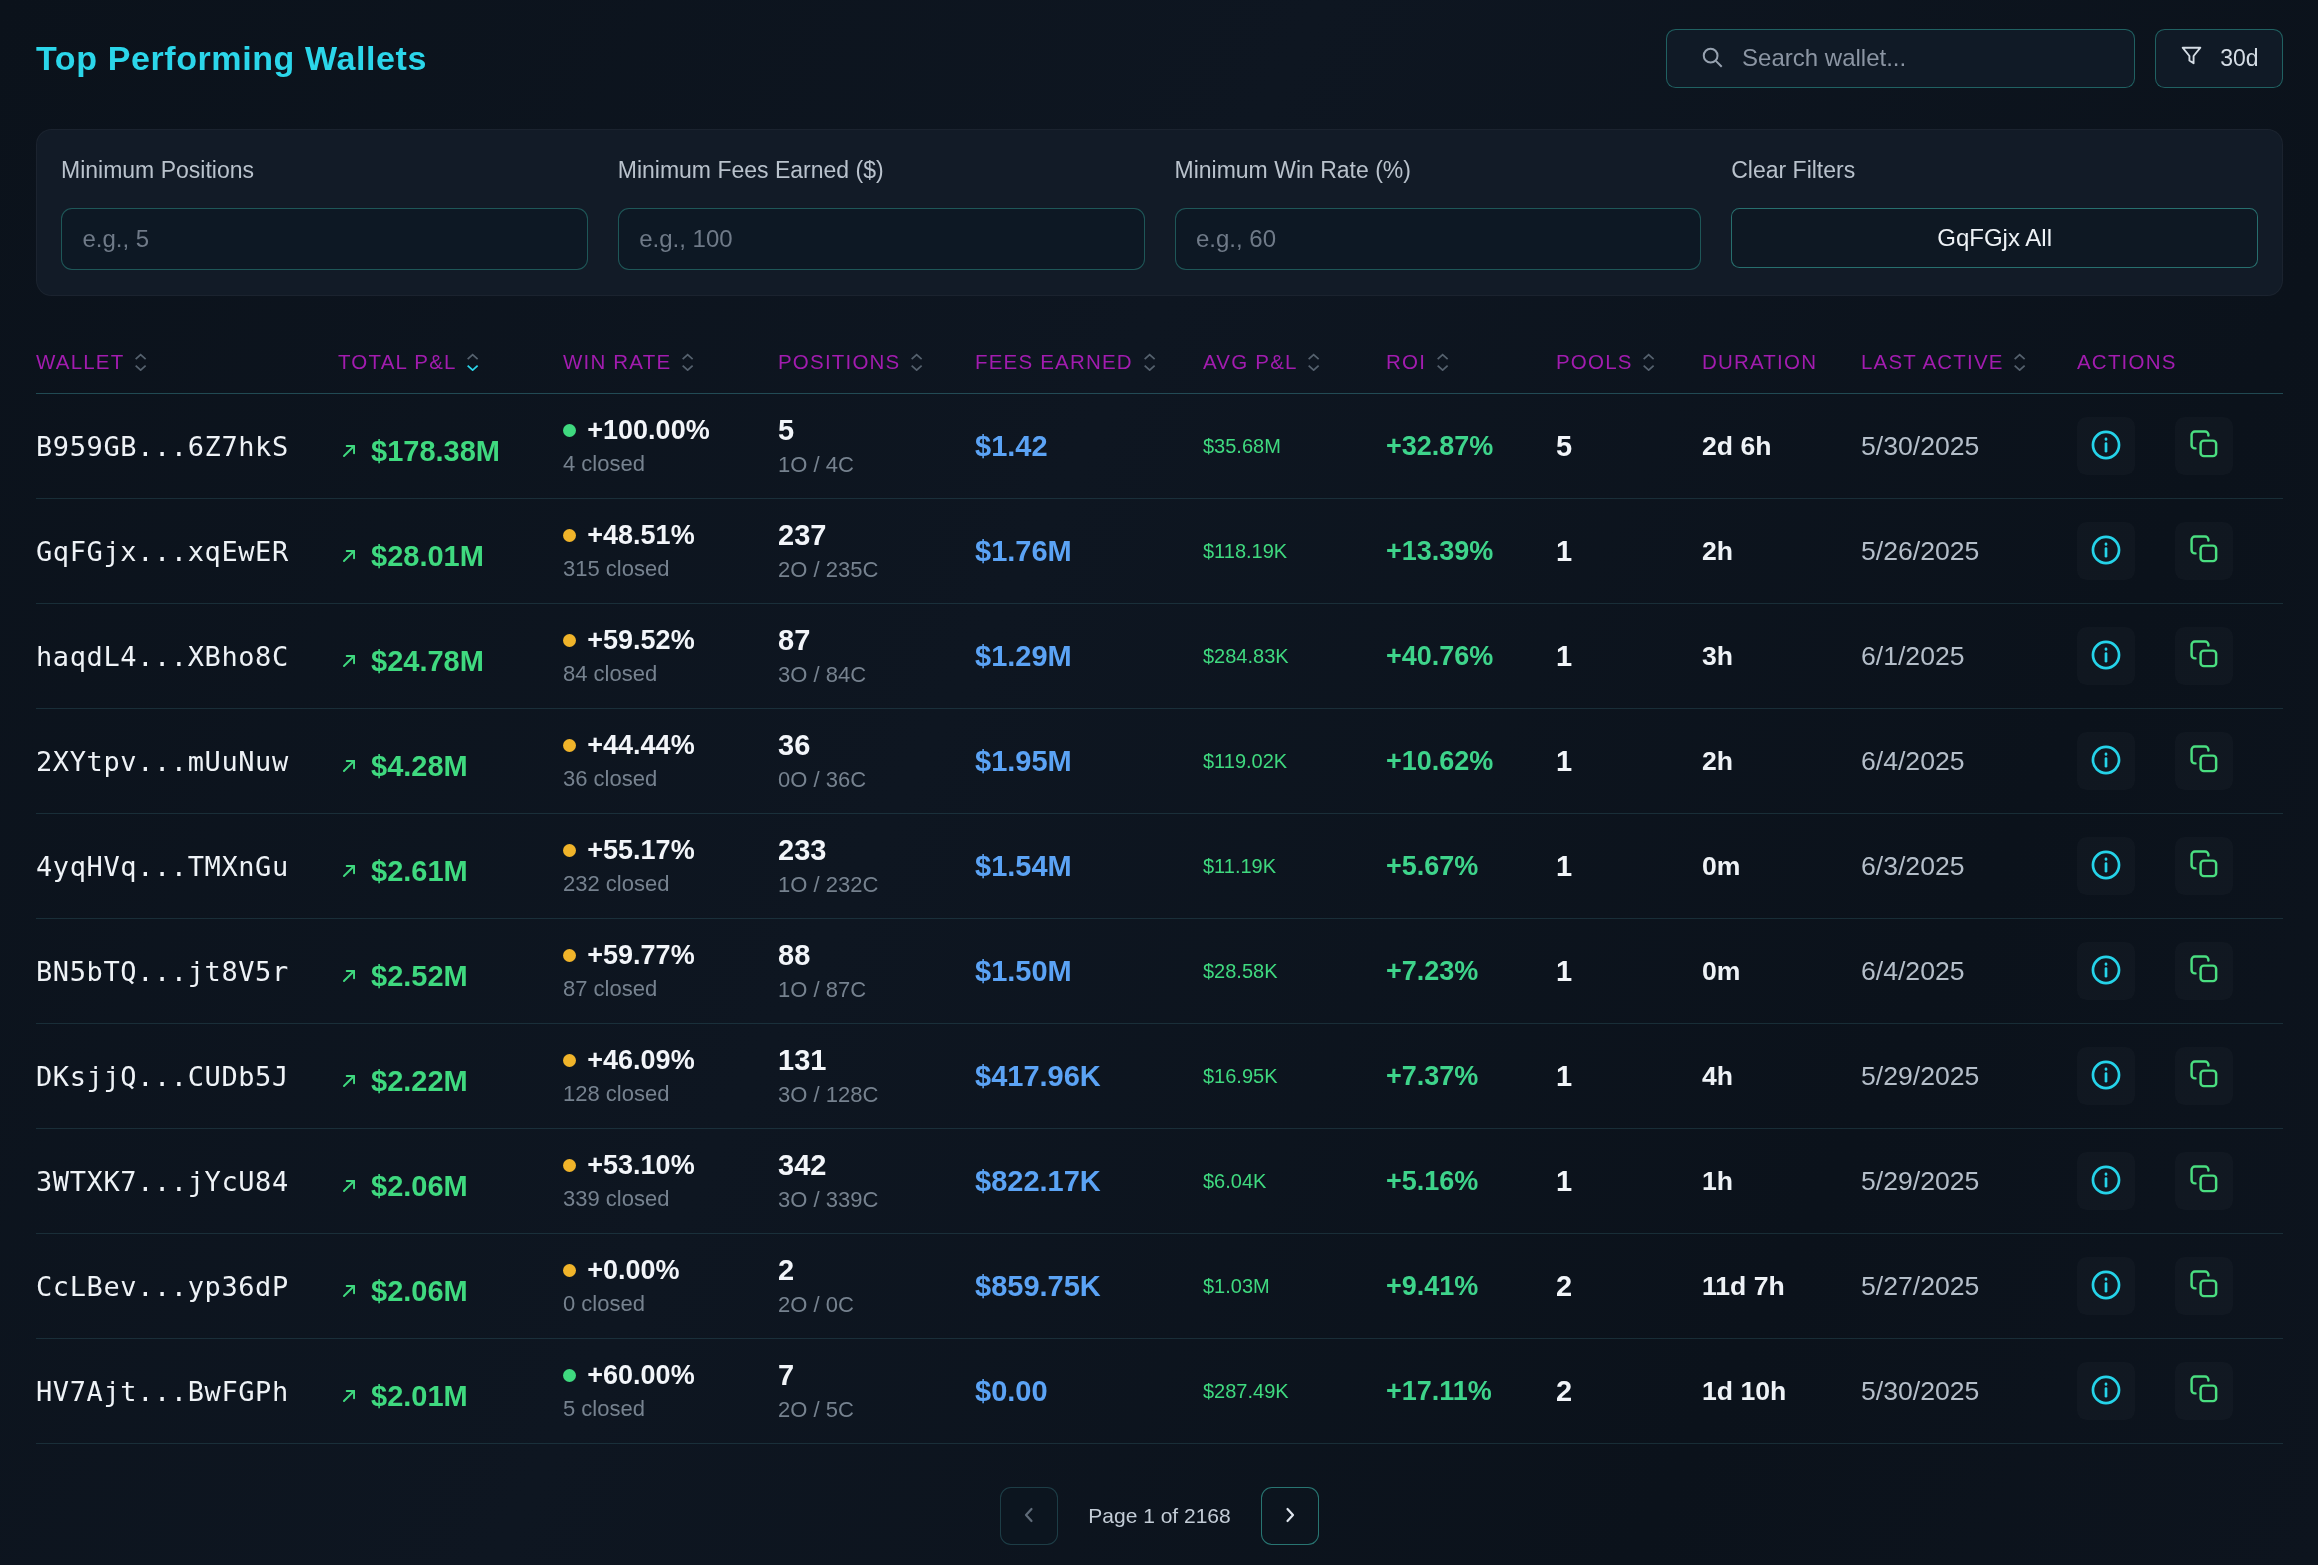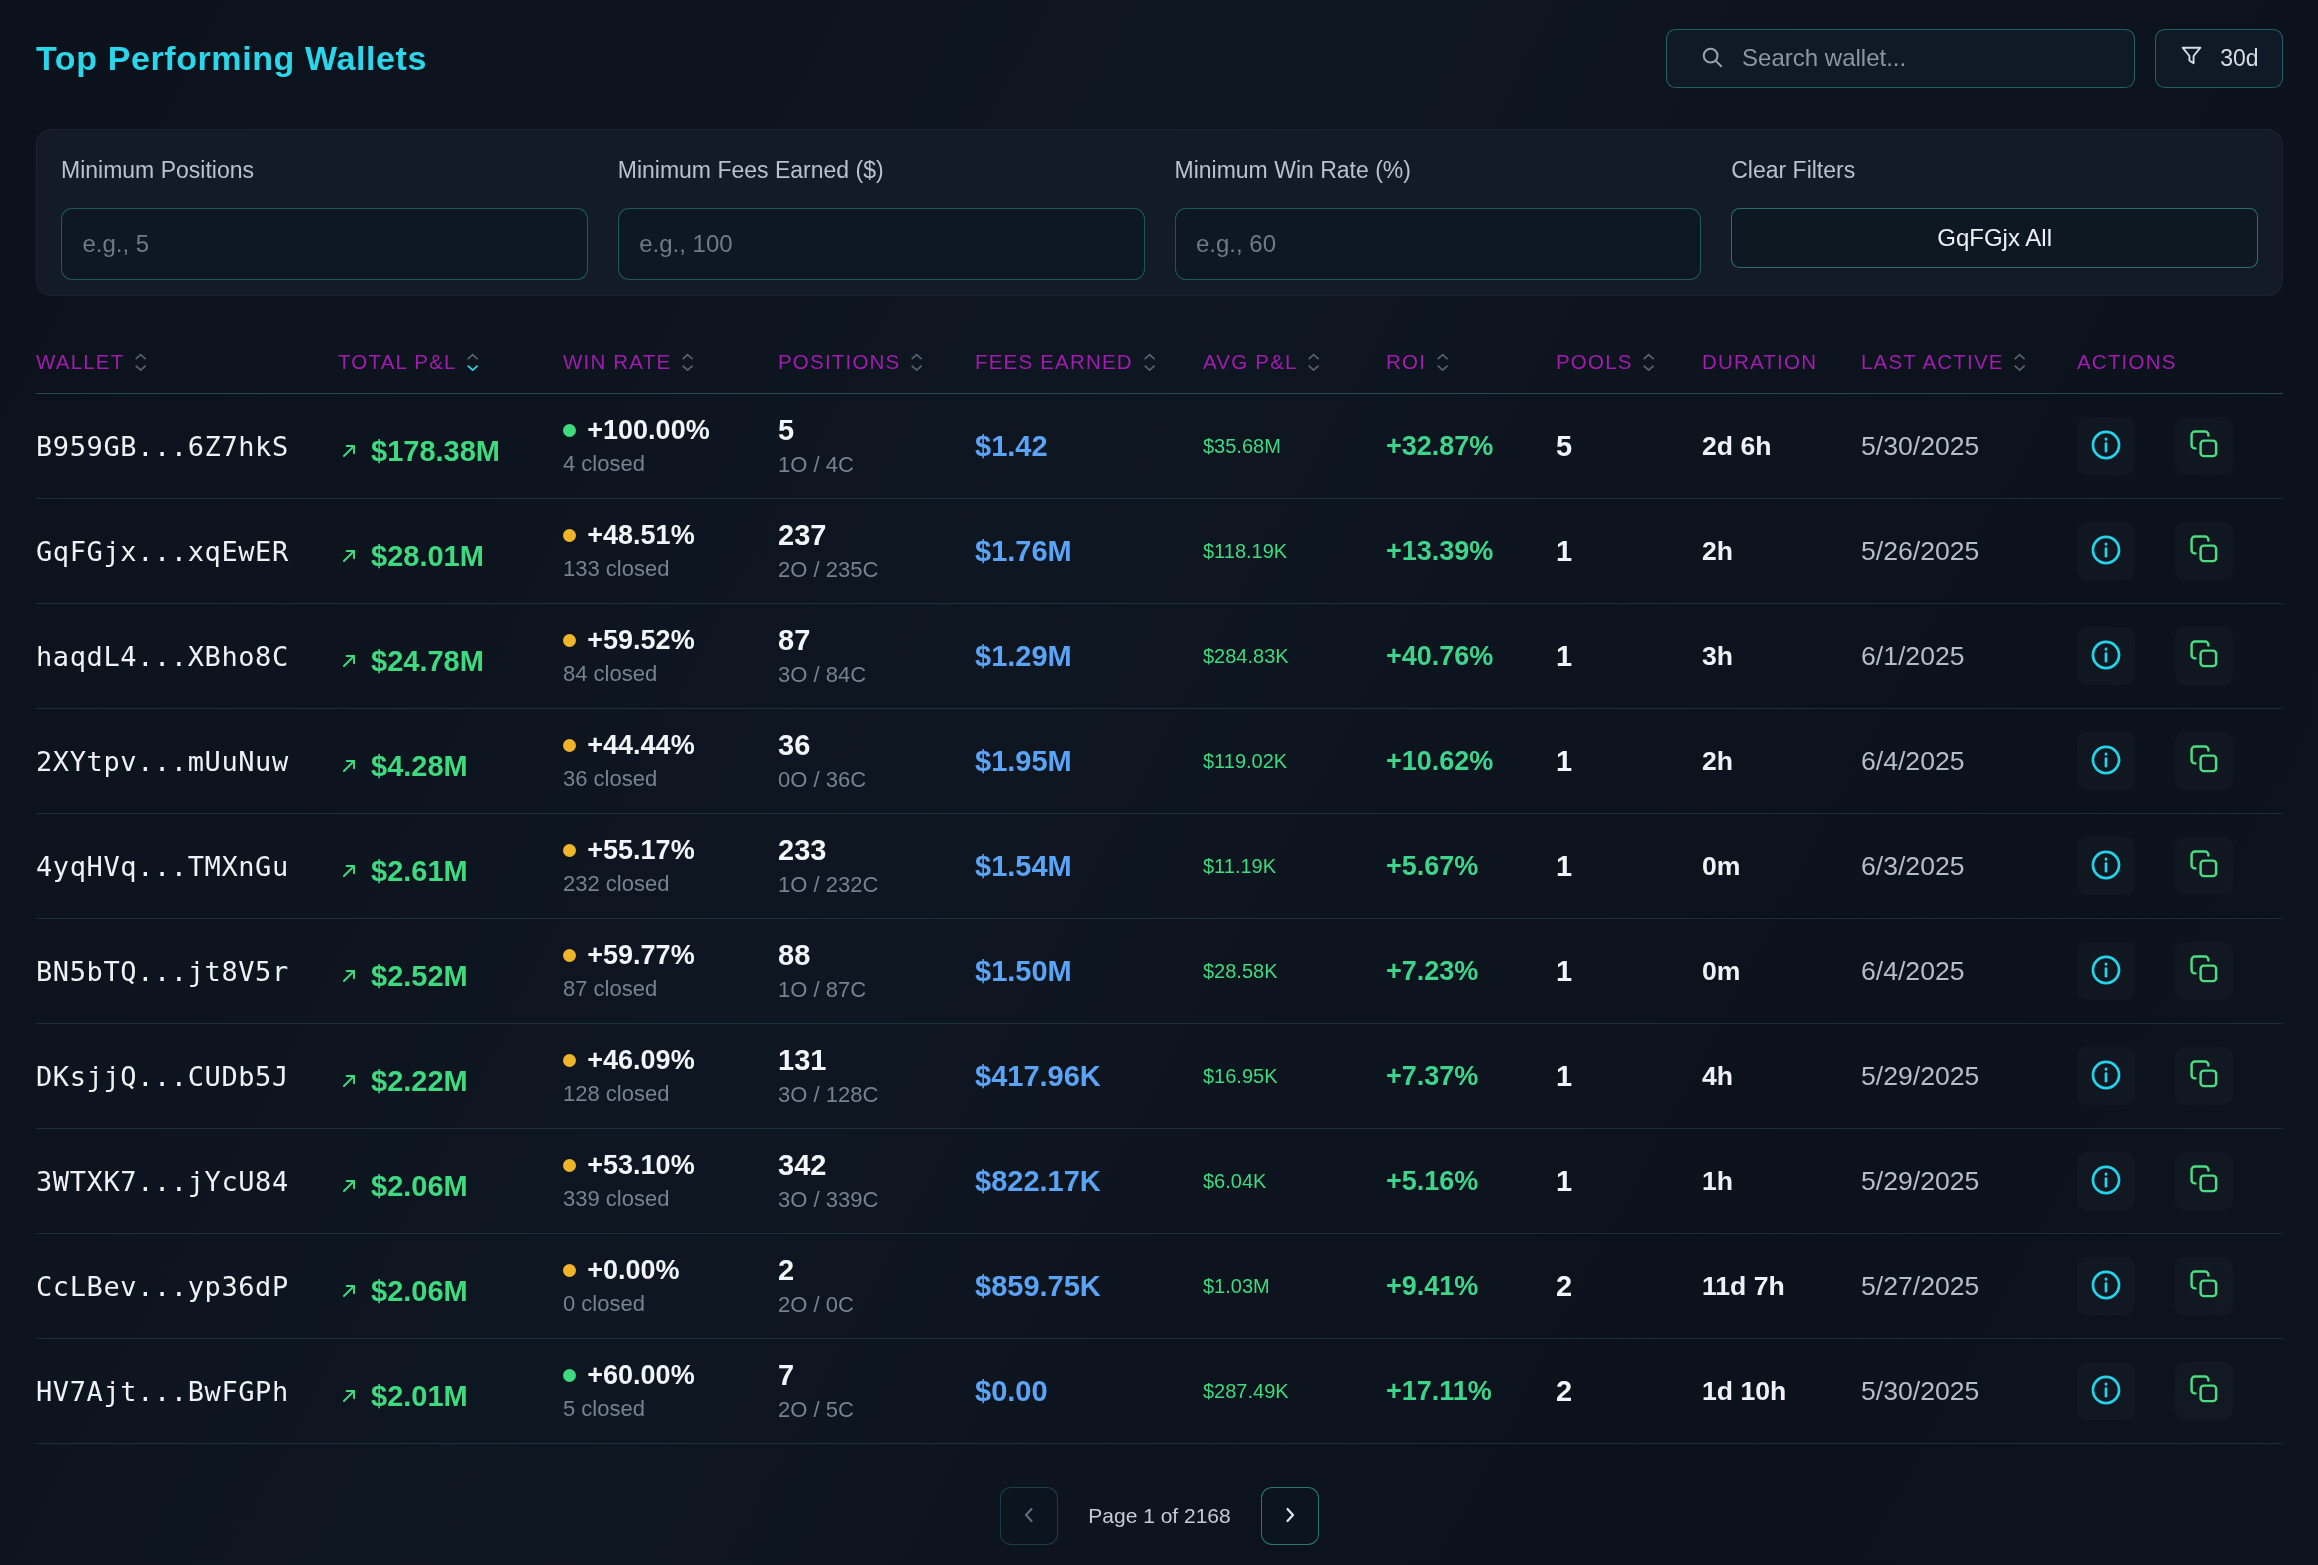--- a/index.html
+++ b/index.html
@@ -36,21 +36,21 @@
   
   .filter-panel {
     margin-top:41px; height:167px; border-radius:15.7px;
     background:#121b27; border:0.6px solid rgba(255,255,255,.04);
     padding:26.6px 24px 0 24px;
     display:grid; grid-template-columns:1fr 1fr 1fr 1fr; column-gap:30px;
   }
   .filter-field { display:flex; flex-direction:column; }
   .filter-label { font-size:23px; color:#b9c2cc; margin-bottom:24px; }
   .filter-input {
-    height:72px; border-radius:11px; padding:0 20.5px;
+    height:62px; border-radius:11px; padding:0 20.5px;
     background:#0d1824; border:1.2px solid rgba(45,140,132,.55);
     font-family:"Liberation Sans",sans-serif; font-size:24px; color:#dfe6ee; outline:none;
   }
   .filter-input::placeholder { color:#6f7a88; }
   .reset-btn {
     height:60px; border-radius:8.5px;
     background:rgba(10,20,30,.35); border:1.2px solid rgba(56,170,160,.6);
     color:#eef2f6; font-size:24px; font-family:"Liberation Sans",sans-serif; cursor:pointer;
   }
 
@@ -341,21 +341,21 @@
               </svg>
             </span>
             <span class="pnl-value">$28.01M</span>
           </div>
 
           <div class="two-line">
             <span class="winrate-line">
               <span class="dot yellow"></span>
               <span class="winrate-value">+48.51%</span>
             </span>
-            <span class="sub-text">133 closed</span>
+            <span class="sub-text">315 closed</span>
           </div>
 
           <div class="two-line">
             <span class="positions-value">237</span>
             <span class="sub-text">2O / 235C</span>
           </div>
 
           <div class="fees-value">$1.76M</div>
           <div class="avg-value">$118.19K</div>
           <div class="roi-value">+13.39%</div>

